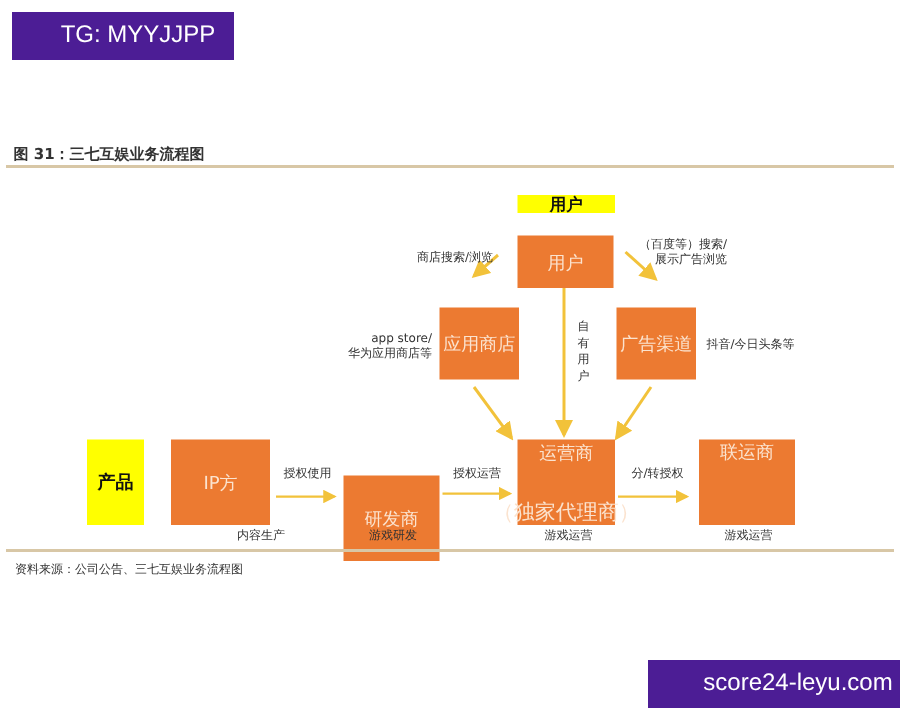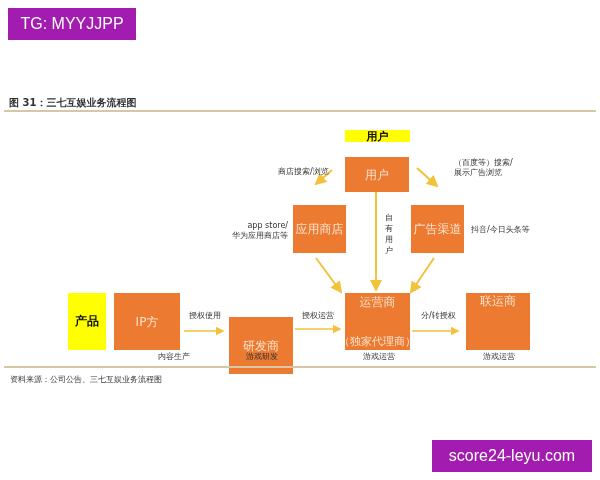--- a/index.html
+++ b/index.html
@@ -1,18 +1,18 @@
 <!DOCTYPE html>
 <html><head>
 <meta charset="utf-8">
 <style>
   html, body { margin:0; padding:0; }
   body { width:600px; height:480px; background:#ffffff; position:relative; overflow:hidden; font-family:"DejaVu Sans", sans-serif; }
   .abs { position:absolute; }
-  .badge { background:#a21caf; color:#ffffff; font-family:"Liberation Sans", sans-serif; font-size:16px; display:flex; align-items:center; justify-content:center; }
+  .badge { background:#4c1d95; color:#ffffff; font-family:"Liberation Sans", sans-serif; font-size:16px; display:flex; align-items:center; justify-content:center;padding-left:20px; }
   .fig-title { font-size:10px; font-weight:bold; color:#333; }
   .rule { height:2px; background:#d8c7a6; }
   .obox { background:#ec7a31; color:#fbe3cf; display:flex; align-items:center; justify-content:center; text-align:center; font-size:12px; line-height:16px; }
   .ybox { background:#ffff00; color:#111; display:flex; align-items:center; justify-content:center; font-weight:bold; font-size:11px; }
   .lbl { font-size:8px; color:#333; line-height:10px; white-space:nowrap; }
   svg.arrows { position:absolute; left:0; top:0; }
 </style>
 </head>
 <body>
 
@@ -45,61 +45,61 @@
   <line x1="412" y1="331" x2="458" y2="331" stroke="#f2c23a" stroke-width="1.5" marker-end="url(#ah)"></line>
 </svg>
 
 <div class="abs ybox" style="left:345px;top:130px;width:65px;height:12px;">用户</div>
 
 <div class="abs obox" style="left:345px;top:157px;width:64px;height:35px;">
   <span>用户</span>
 </div>
 
 <div class="abs lbl" style="left:278px;top:167px;">商店搜索/浏览</div>
-<div class="abs lbl" style="left:454px;top:158px;">
+<div class="abs lbl" style="left:426px;top:158px;text-align:right;">
   <div>（百度等）搜索/</div>
   <div>展示广告浏览</div>
 </div>
 
 <div class="abs obox" style="left:293px;top:205px;width:53px;height:48px;">
   <span>应用商店</span>
 </div>
 <div class="abs lbl" style="left:232px;top:221px;text-align:right;width:56px;">
   <div>app store/</div>
   <div>华为应用商店等</div>
 </div>
 
 <div class="abs lbl" style="left:385px;top:212px;width:9px;white-space:normal;word-break:break-all;line-height:11px;">自有用户</div>
 
 <div class="abs obox" style="left:411px;top:205px;width:53px;height:48px;">
   <span>广告渠道</span>
 </div>
 <div class="abs lbl" style="left:471px;top:225px;">抖音/今日头条等</div>
 
-<div class="abs ybox" style="left:68px;top:293px;width:38px;height:57px;font-size:12px;">
+<div class="abs ybox" style="left:58px;top:293px;width:38px;height:57px;font-size:12px;">
   <span>产品</span>
 </div>
 
 <div class="abs obox" style="left:114px;top:293px;width:66px;height:57px;text-align:center;">
   <span>IP方</span>
 </div>
 <div class="abs lbl" style="left:131px;top:352px;padding-left:27px;">内容生产</div>
 
 <div class="abs lbl" style="left:189px;top:311px;">授权使用</div>
 
 <div class="abs obox" style="left:229px;top:293px;width:64px;height:57px;margin-top:24px;">
   <span>研发商</span>
 </div>
 <div class="abs lbl" style="left:246px;top:352px;">游戏研发</div>
 
 <div class="abs lbl" style="left:302px;top:311px;">授权运营</div>
 
 <div class="abs obox" style="left:345px;top:293px;width:65px;height:57px;flex-direction:column;gap:24px;">
   <span>运营商</span>
-  <span style="font-size:11px;white-space:nowrap;">（独家代理商）</span>
+  <span style="font-size:14px;white-space:nowrap;">（独家代理商）</span>
 </div>
 <div class="abs lbl" style="left:363px;top:352px;">游戏运营</div>
 
 <div class="abs lbl" style="left:421px;top:311px;">分/转授权</div>
 
 <div class="abs obox" style="left:466px;top:293px;width:64px;height:57px;flex-direction:column;justify-content:space-between;">
   <span>联运商</span>
 </div>
 <div class="abs lbl" style="left:483px;top:352px;">游戏运营</div>
 

